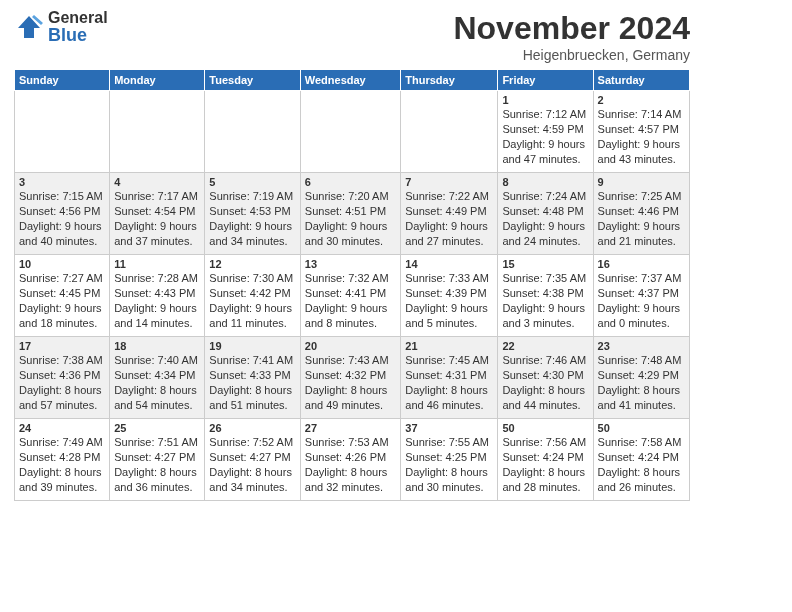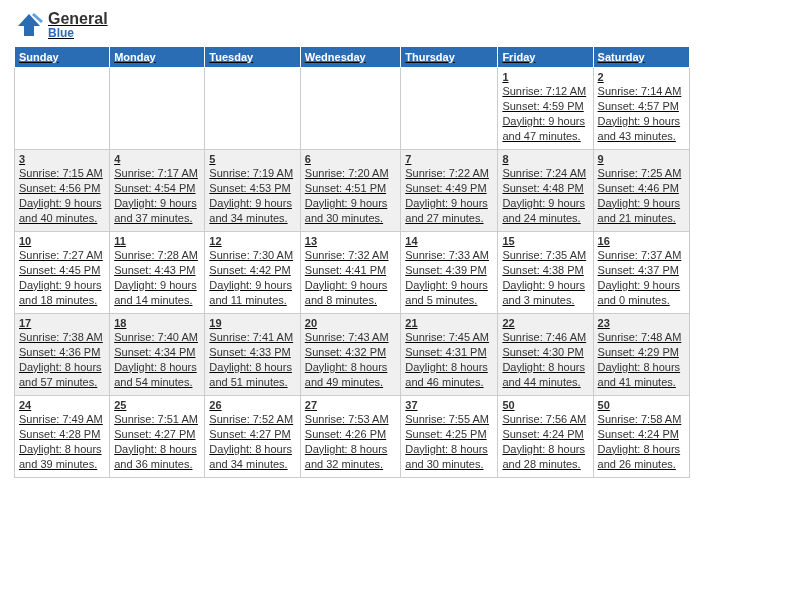--- a/index.html
+++ b/index.html
@@ -7,21 +7,20 @@
       font-family: Arial, sans-serif;
       background: #fff;
       width: 792px;
       height: 612px;
       overflow: hidden;
     }
     .page {
       width: 704px;
       height: 612px;
       padding: 10px 14px;
-      text-decoration: underline;
     }
     .header {
       display: flex;
       justify-content: space-between;
       align-items: flex-start;
       margin-bottom: 6px;
     }
     .logo {
       display: flex;
       align-items: center;
@@ -31,21 +30,21 @@
       display: flex;
       flex-direction: column;
       line-height: 1;
     }
     .logo-general {
       font-size: 16px;
       font-weight: bold;
       color: #333;
     }
     .logo-blue {
-      font-size: 12px;
+      font-size: 18px;
       font-weight: bold;
       color: #2a6db5;
     }
     .logo-icon {
       width: 30px;
       height: 30px;
     }
     .title-block {
       text-align: right;
     }
@@ -106,20 +105,24 @@
   <div class="header">
     <div class="logo">
       <svg class="logo-icon" viewBox="0 0 30 30">
         <polygon points="15,4 26,16 20,16 20,26 10,26 10,16 4,16" fill="#2a6db5"></polygon>
         <polygon points="19,4 28,12" stroke="#5ba3e0" stroke-width="3" fill="none"></polygon>
       </svg>
       <div class="logo-text">
         <span class="logo-general">General</span>
         <span class="logo-blue">Blue</span>
       </div>
+    </div>
+    <div class="title-block">
+      <div class="month-title">November 2024</div>
+      <div class="location">Heigenbruecken, Germany</div>
     </div>
   </div>
 
   <table class="calendar">
     <thead>
       <tr>
         <th>Sunday</th>
         <th>Monday</th>
         <th>Tuesday</th>
         <th>Wednesday</th>

